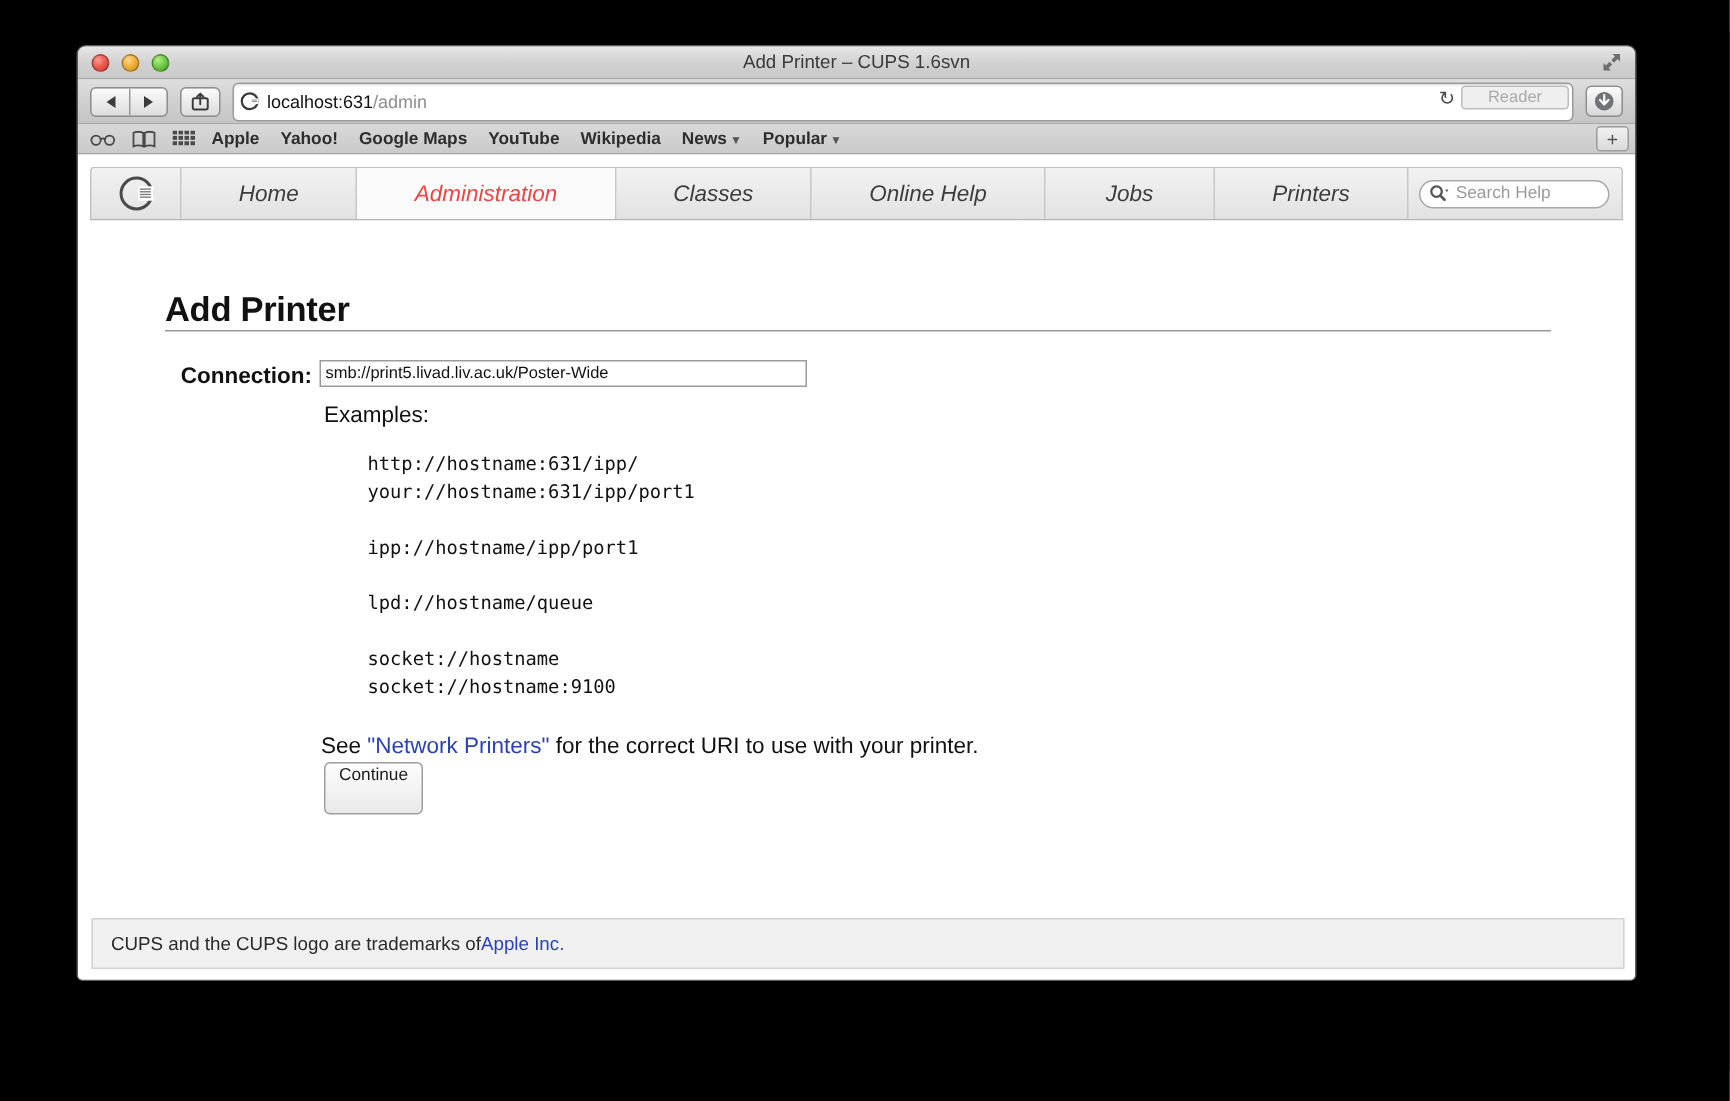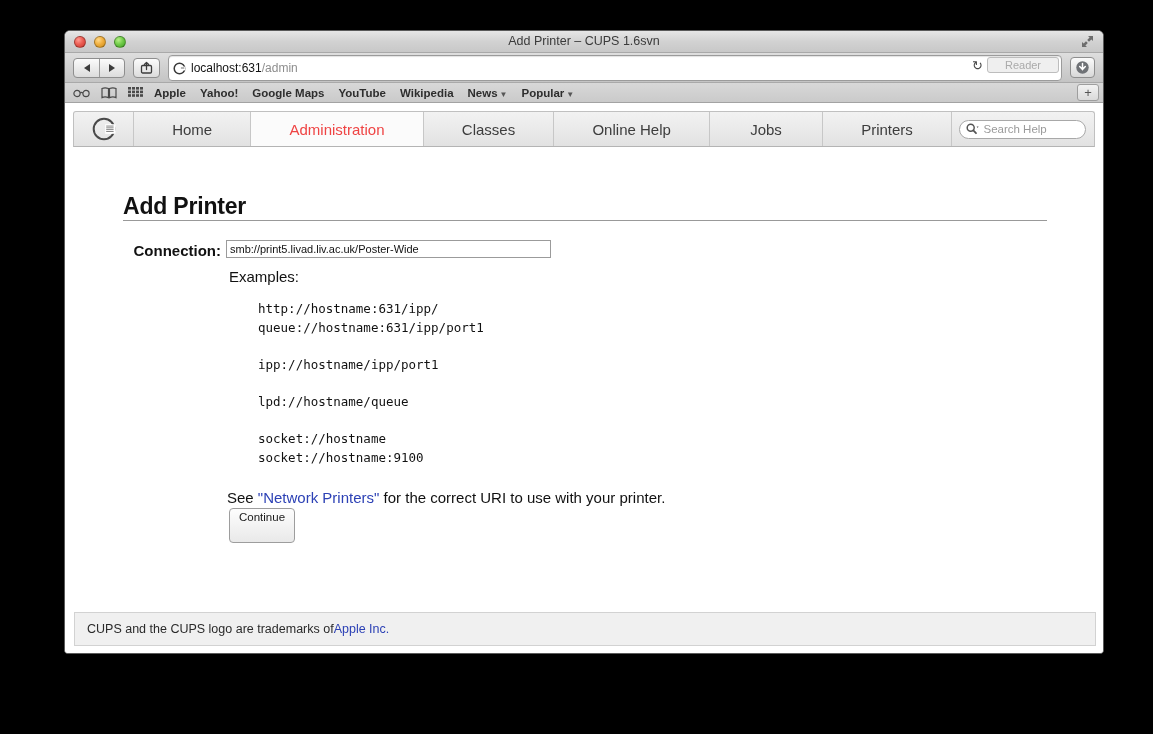--- a/index.html
+++ b/index.html
@@ -17,21 +17,21 @@
     position: absolute;
     left: 0; top: 0;
     width: 1153px; height: 734px;
     background: #000000;
     border-radius: 22px;
   }
 
   
   #safari-window {
     position: absolute;
-    left: 64px; top: 30px;
+    left: 51px; top: 30px;
     width: 1040px; height: 624px;
     background: #ffffff;
     border: 1px solid #5a5a5a;
     border-radius: 6px 6px 4px 4px;
     box-shadow: 0 6px 22px rgba(0,0,0,0.55);
     overflow: hidden;
   }
 
   
   .titlebar {
@@ -233,20 +233,21 @@
   }
   .cups-tab {
     min-width: 113px;
     flex: 1 1 auto;
     display: flex; align-items: center; justify-content: center;
     border-right: 1px solid #c7c7c7;
     font-size: 15px;
     color: #3d3d3d;
     cursor: pointer;
     white-space: nowrap;
+    font-style: italic;
   }
   .cups-tab.active {
     background: #fbfbfb;
     color: #ef4444;
   }
   .cups-search {
     width: 142px;
     display: flex; align-items: center; justify-content: center;
     flex: 0 0 auto;
   }
@@ -510,21 +511,21 @@
         <div class="form-row">
           <div class="form-label">Connection:</div>
           <input class="conn-input" type="text" value="smb://print5.livad.liv.ac.uk/Poster-Wide" style="">
         </div>
 
         <div class="examples-label">Examples:</div>
 
         <div class="examples">
           <div class="ex-group">
             <div>http://hostname:631/ipp/</div>
-            <div>queue://hostname:631/ipp/port1</div>
+            <div>your://hostname:631/ipp/port1</div>
           </div>
           <div class="ex-group">
             <div>ipp://hostname/ipp/port1</div>
           </div>
           <div class="ex-group">
             <div>lpd://hostname/queue</div>
           </div>
           <div class="ex-group">
             <div>socket://hostname</div>
             <div>socket://hostname:9100</div>

